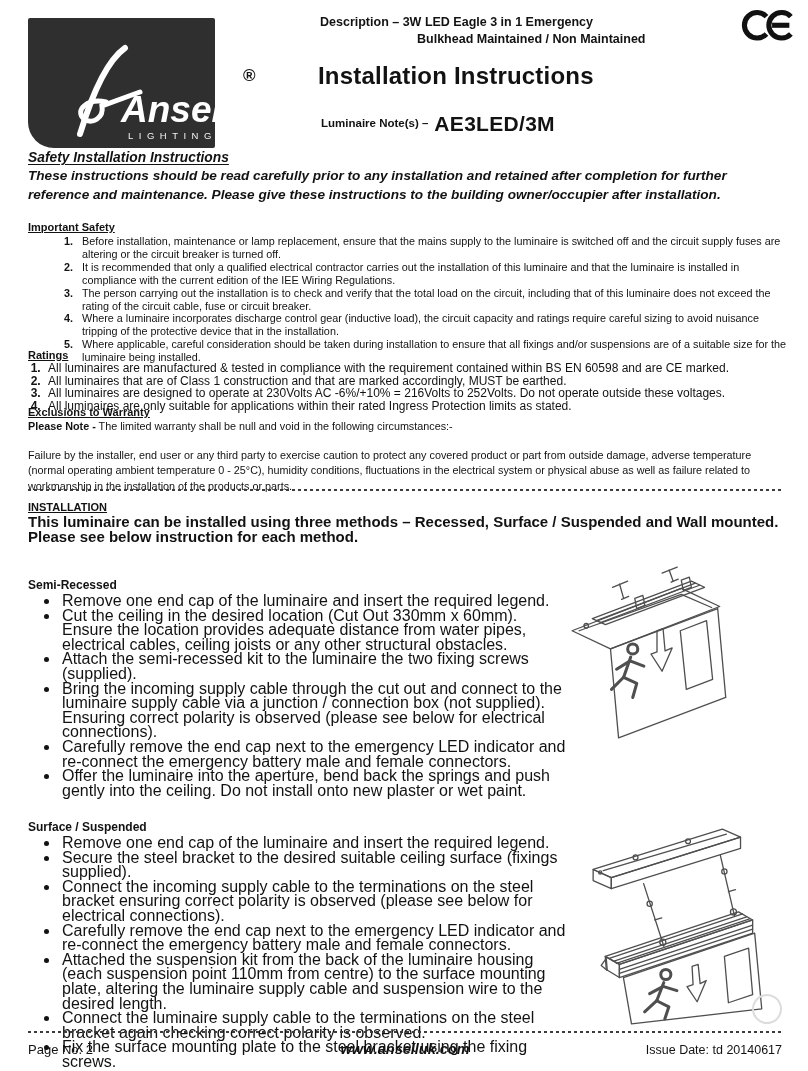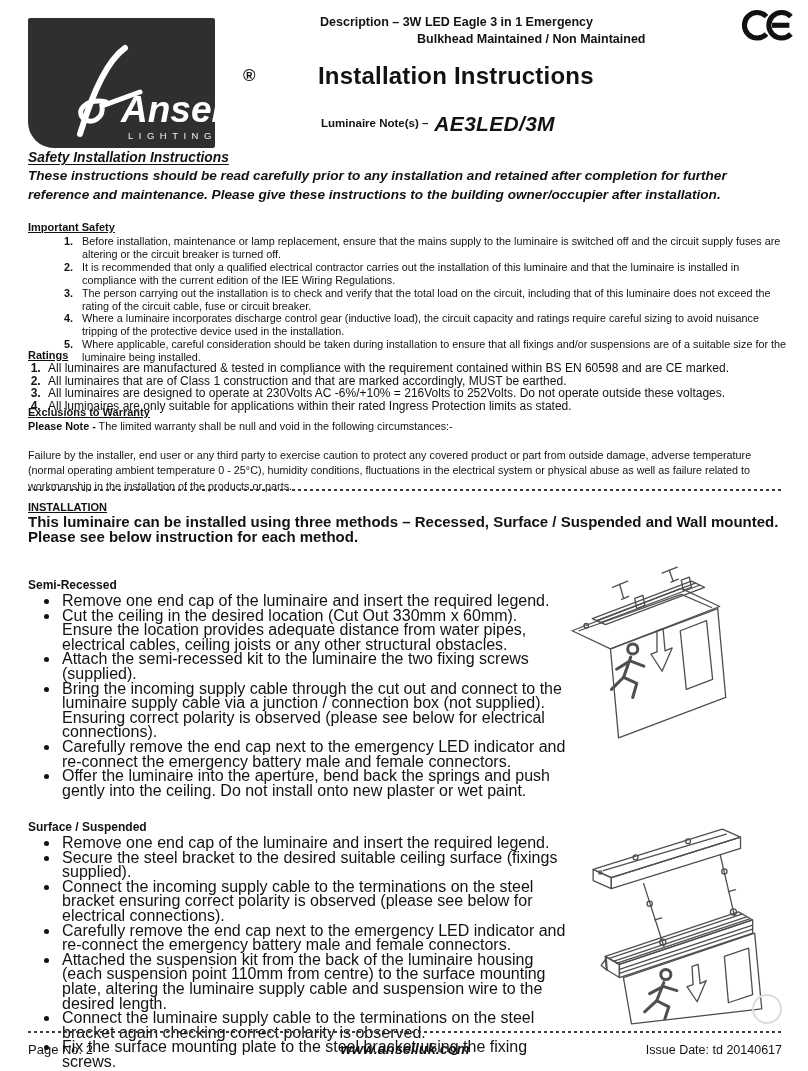--- a/index.html
+++ b/index.html
@@ -12,21 +12,21 @@
   .logo{
     position:absolute;left:28px;top:18px;width:187px;height:130px;
     background:#2f2f2f;border-radius:2px 2px 2px 26px;
   }
   .reg-mark{position:absolute;left:243px;top:66px;font-size:17px;font-weight:700;}
   .desc-block{position:absolute;left:320px;top:14px;font-size:12.5px;font-weight:700;line-height:17px;}
   .desc-line2{margin-left:97px;}
   .doc-title{position:absolute;left:318px;top:62px;font-size:24px;font-weight:700;letter-spacing:.2px;}
   .lum-line{position:absolute;left:321px;top:112px;}
   .lum-label{font-size:11.5px;font-weight:700;vertical-align:4px;}
-  .lum-code{font-size:21px;font-weight:700;margin-left:6px;letter-spacing:.3px;font-style:italic;}
+  .lum-code{font-size:21px;font-weight:700;margin-left:6px;letter-spacing:.3px;}
   .ce{position:absolute;left:740px;top:10px;width:56px;height:46px;}
   
   .general{position:absolute;left:28px;top:150px;width:758px;}
   .general h2{
     margin:0;font-size:13.8px;font-style:italic;font-weight:700;
     text-decoration:underline;text-underline-offset:2px;
   }
   .general p{margin:2px 0 0;font-size:13.6px;font-weight:700;font-style:italic;line-height:18.6px;}
   
   .sec-h{margin:0;font-size:11px;font-weight:700;text-decoration:underline;text-underline-offset:1px;}
@@ -111,21 +111,21 @@
     <h2>Safety Installation Instructions</h2>
     <p>These instructions should be read carefully prior to any installation and retained after completion for further reference and maintenance. Please give these instructions to the building owner/occupier after installation.</p>
   </div>
 
   <div class="safety">
     <h4 class="sec-h">Important Safety</h4>
     <ol>
       <li>Before installation, maintenance or lamp replacement, ensure that the mains supply to the luminaire is switched off and the circuit supply fuses are altering or the circuit breaker is turned off.</li>
       <li>It is recommended that only a qualified electrical contractor carries out the installation of this luminaire and that the luminaire is installed in compliance with the current edition of the IEE Wiring Regulations.</li>
       <li>The person carrying out the installation is to check and verify that the total load on the circuit, including that of this luminaire does not exceed the rating of the circuit cable, fuse or circuit breaker.</li>
-      <li>Where a luminaire incorporates discharge control gear (inductive load), the circuit capacity and ratings require careful sizing to avoid nuisance tripping of the protective device used in the installation.</li>
+      <li>Where a luminaire incorporates discharge control gear (inductive load), the circuit capacity and ratings require careful sizing to avoid nuisance tripping of the protective device that in the installation.</li>
       <li>Where applicable, careful consideration should be taken during installation to ensure that all fixings and/or suspensions are of a suitable size for the luminaire being installed.</li>
     </ol>
   </div>
 
   <div class="ratings">
     <h4 class="sec-h">Ratings</h4>
     <ol>
       <li>All luminaires are manufactured &amp; tested in compliance with the requirement contained within BS EN 60598 and are CE marked.</li>
       <li>All luminaires that are of Class 1 construction and that are marked accordingly, MUST be earthed.</li>
       <li>All luminaires are designed to operate at 230Volts AC -6%/+10% = 216Volts to 252Volts. Do not operate outside these voltages.</li>

